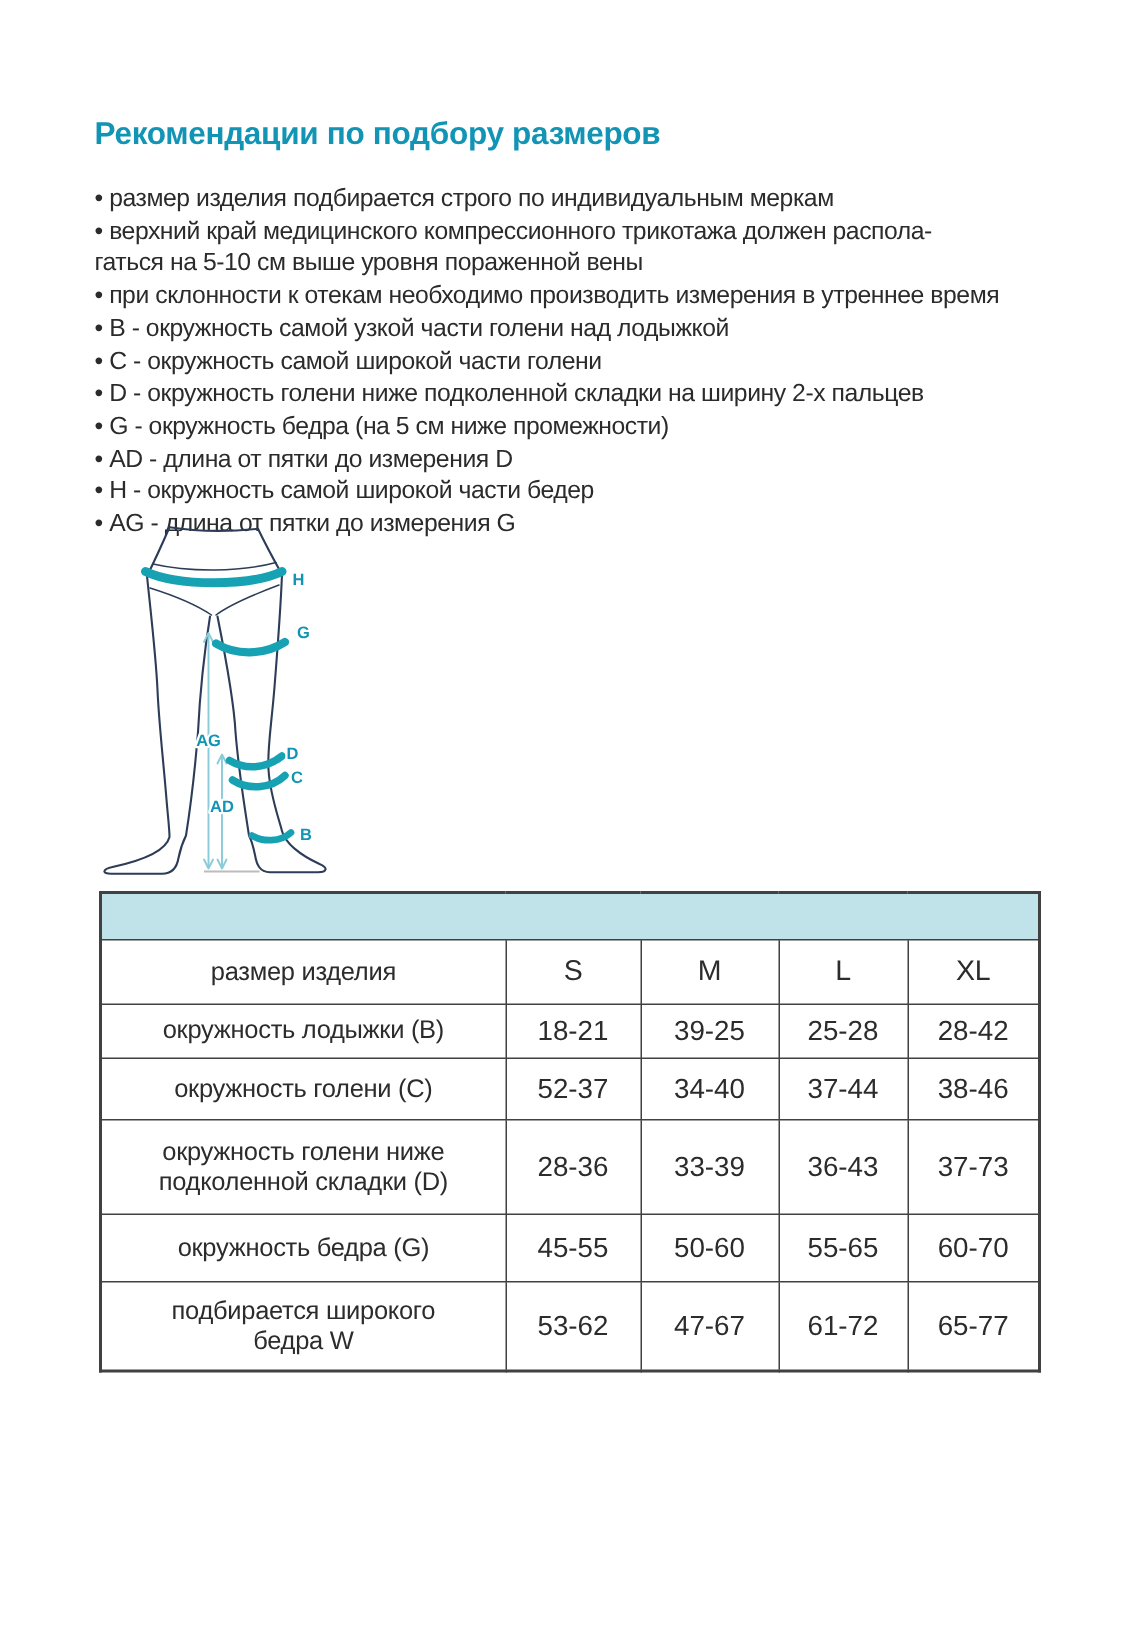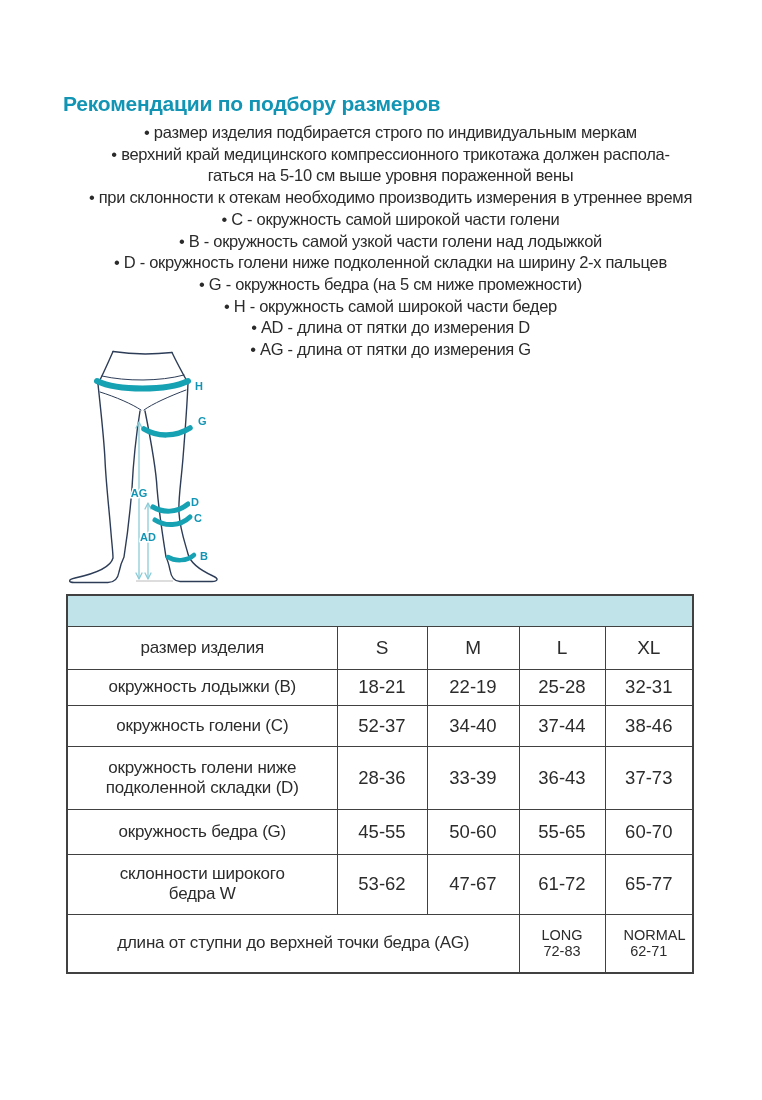--- a/index.html
+++ b/index.html
@@ -5,28 +5,28 @@
   html,body{margin:0;padding:0;}
   body{
     width:762px;height:1100px;position:relative;background:#ffffff;
     font-family:"Liberation Sans","DejaVu Sans",sans-serif;
     color:#2b2b2b;overflow:hidden;
   }
   .page{position:absolute;inset:0;}
 
   
   .title{
-    position:absolute;left:63px;top:92px;width:650px;
+    position:absolute;left:63px;top:78px;width:650px;
     font-size:21px;font-weight:bold;color:#1295b4;letter-spacing:-0.2px;
   }
 
   
   .bullets{
     position:absolute;left:63px;top:122px;width:655px;
-    font-size:16.5px;line-height:21.7px;letter-spacing:-0.3px;color:#2b2b2b;text-align:center;
+    font-size:16.5px;line-height:21.7px;letter-spacing:-0.3px;color:#2b2b2b;
   }
   .bullet-item{white-space:pre-line;}
   .bullet-item::before{content:"\2022\00a0";}
 
   
   .diagram{position:absolute;left:60px;top:348px;width:170px;height:240px;}
   .outline{fill:none;stroke:#2d3d58;stroke-width:1.4;stroke-linecap:round;stroke-linejoin:round;}
   .outline-thin{fill:none;stroke:#2d3d58;stroke-width:1;stroke-linecap:round;}
   .band{fill:none;stroke:#17a2b4;stroke-linecap:round;}
   .arrow{fill:none;stroke:#8bccd8;stroke-width:1.3;stroke-linecap:round;stroke-linejoin:round;}
@@ -66,26 +66,26 @@
 
 <div class="page">
 
   <div class="title">Рекомендации по подбору размеров</div>
 
   <div class="bullets">
     <div class="bullet-item">размер изделия подбирается строго по индивидуальным меркам</div>
     <div class="bullet-item">верхний край медицинского компрессионного трикотажа должен распола-
 гаться на 5-10 см выше уровня пораженной вены</div>
     <div class="bullet-item">при склонности к отекам необходимо производить измерения в утреннее время</div>
+    <div class="bullet-item">B - окружность самой узкой части голени над лодыжкой</div>
     <div class="bullet-item">C - окружность самой широкой части голени</div>
-    <div class="bullet-item">B - окружность самой узкой части голени над лодыжкой</div>
     <div class="bullet-item">D - окружность голени ниже подколенной складки на ширину 2-х пальцев</div>
     <div class="bullet-item">G - окружность бедра (на 5 см ниже промежности)</div>
+    <div class="bullet-item">AD - длина от пятки до измерения D</div>
     <div class="bullet-item">H -  окружность самой широкой части бедер</div>
-    <div class="bullet-item">AD - длина от пятки до измерения D</div>
     <div class="bullet-item">AG - длина от пятки до измерения G</div>
   </div>
 
   <svg class="diagram" viewBox="0 0 170 240">
 
     <path class="outline" d="M 53,3.5 C 72,6.5 93,6.5 112,4.5"></path>
     <path class="outline" d="M 53,3.5 C 48,15 43,26 38,36"></path>
     <path class="outline" d="M 112,4.5 C 117,15 123,26 128,35"></path>
     <path class="outline-thin" d="M 42,28 C 66,33.5 100,33.5 124,27"></path>
 
@@ -146,23 +146,23 @@
     <tr class="head-row">
       <td class="label-cell">размер изделия</td>
       <td class="size-cell">S</td>
       <td class="size-cell">M</td>
       <td class="size-cell">L</td>
       <td class="size-cell">XL</td>
     </tr>
     <tr class="row-b">
       <td class="label-cell">окружность лодыжки (B)</td>
       <td class="value-cell">18-21</td>
-      <td class="value-cell">22-19</td>
+      <td class="value-cell">39-25</td>
       <td class="value-cell">25-28</td>
-      <td class="value-cell">32-31</td>
+      <td class="value-cell">28-42</td>
     </tr>
     <tr class="row-c">
       <td class="label-cell">окружность голени (C)</td>
       <td class="value-cell">52-37</td>
       <td class="value-cell">34-40</td>
       <td class="value-cell">37-44</td>
       <td class="value-cell">38-46</td>
     </tr>
     <tr class="row-d">
       <td class="label-cell">окружность голени ниже
@@ -173,34 +173,23 @@
       <td class="value-cell">37-73</td>
     </tr>
     <tr class="row-g">
       <td class="label-cell">окружность бедра (G)</td>
       <td class="value-cell">45-55</td>
       <td class="value-cell">50-60</td>
       <td class="value-cell">55-65</td>
       <td class="value-cell">60-70</td>
     </tr>
     <tr class="row-w">
-      <td class="label-cell">склонности широкого
+      <td class="label-cell">подбирается широкого
 бедра W</td>
       <td class="value-cell">53-62</td>
       <td class="value-cell">47-67</td>
       <td class="value-cell">61-72</td>
       <td class="value-cell">65-77</td>
-    </tr>
-    <tr class="row-ag">
-      <td class="label-cell" colspan="3">длина от ступни до верхней точки бедра (AG)</td>
-      <td class="variant-cell">
-        <div>LONG</div>
-        <div>72-83</div>
-      </td>
-      <td class="variant-cell">
-        <div>NORMAL</div>
-        <div>62-71</div>
-      </td>
     </tr>
   </tbody>
     </table>
 
 </div>
 
 </body></html>

